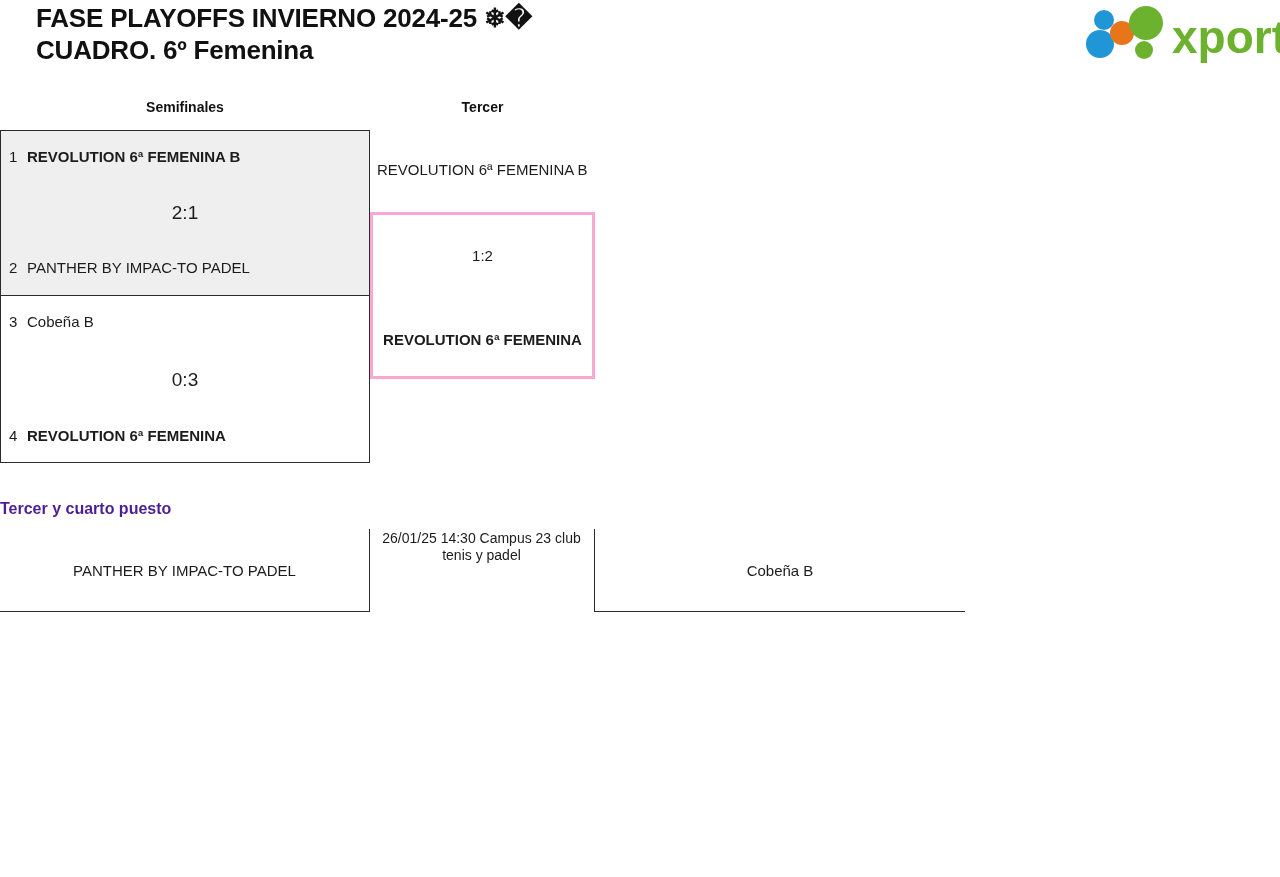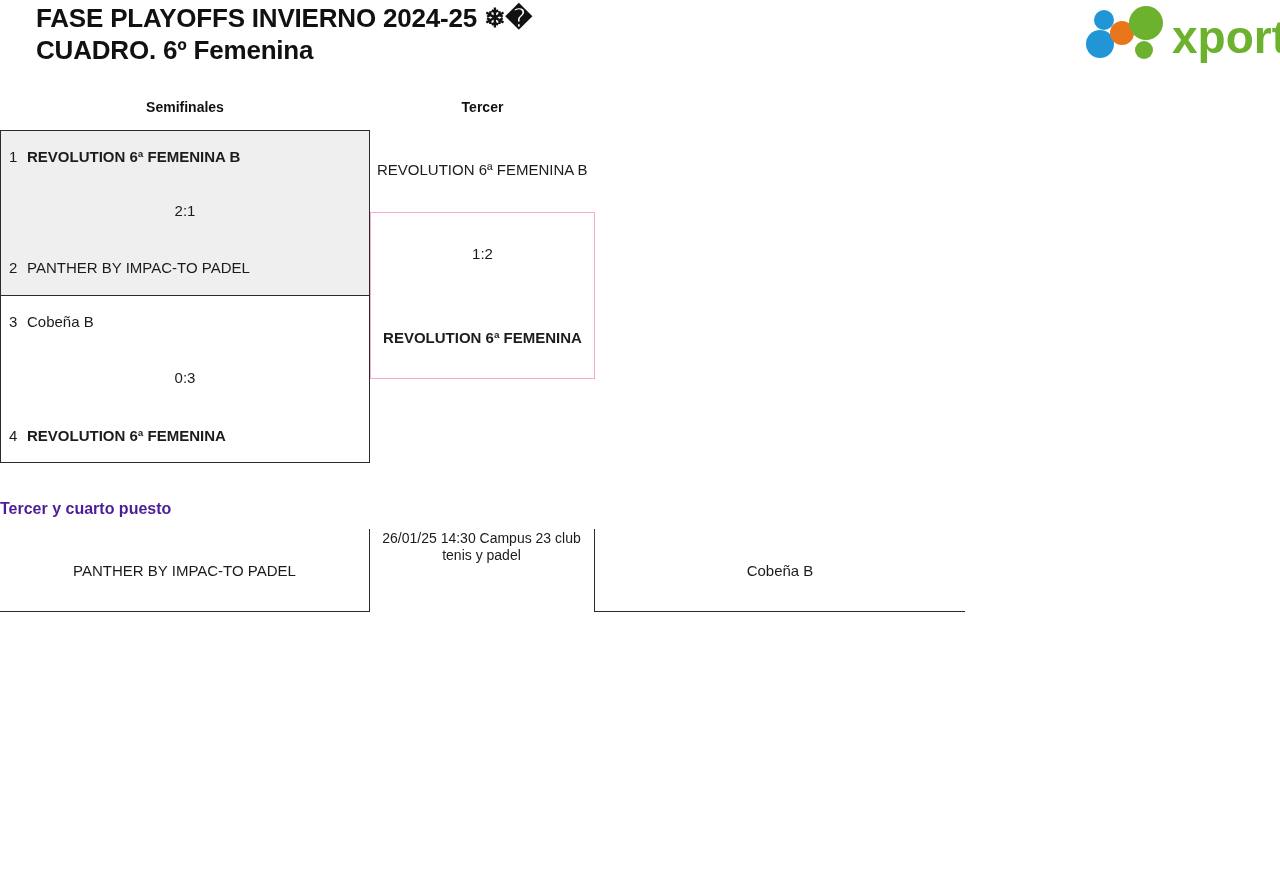--- a/index.html
+++ b/index.html
@@ -102,34 +102,34 @@
 
   .row-top    { top: 15px; }
   .row-bottom { top: 126px; }
   #semifinal-2 .row-bottom { top: 129px; }
 
   .score {
     position: absolute;
     left: 0;
     width: 100%;
     text-align: center;
-    font-size: 15px;
+    font-size: 19px;
     font-weight: 400;
     color: #1c1c1c;
   }
   #semifinal-1 .score { top: 71px; }
   #semifinal-2 .score { top: 73px; }
 
   
   #final-box {
     position: absolute;
     box-sizing: border-box;
     left: 370px; top: 212px;
     width: 225px; height: 167px;
-    border: 1px solid #f9a8d4;
+    border: 3px solid #f9a8d4;
     background: #ffffff;
   }
   #final-winner-label {
     position: absolute;
     left: 370px; top: 159px;
     width: 225px;
     height: 22px;
     font-size: 15px;
     font-weight: 400;
     color: #1c1c1c;

